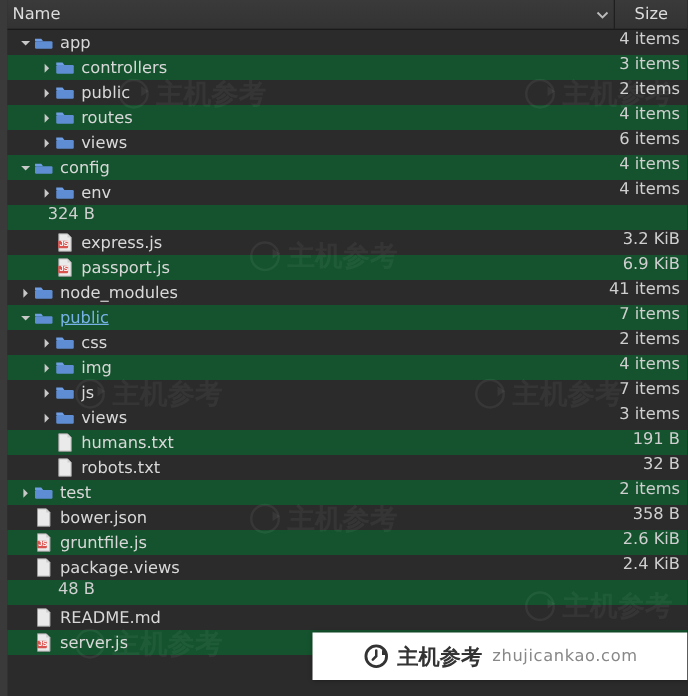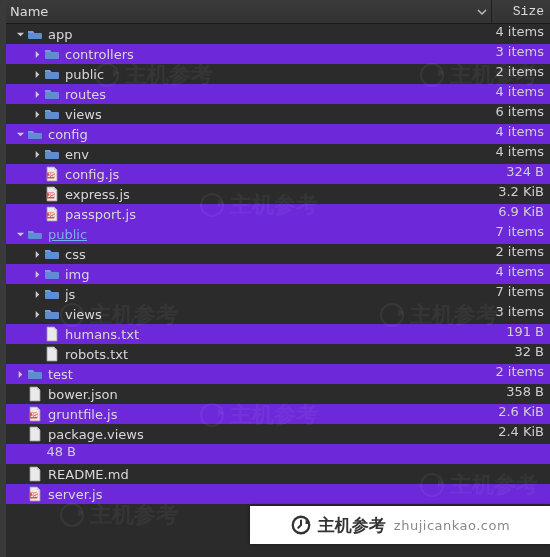--- a/index.html
+++ b/index.html
@@ -17,30 +17,30 @@
   }
   .table { position: absolute; left: 6px; right: 0; top: 0; bottom: 0; }
   .header {
     display: flex; align-items: center;
     height: 24px;
     background: linear-gradient(#3a3a3a, #333333);
     border-bottom: 1px solid #1a1a1a;
     color: #dcdcdc;
   }
   .col-name { flex: 1 1 auto; display: flex; align-items: center; padding-left: 4px; }
-  .col-size { width: 58px; padding-left: 6px; padding-right: 6px; text-align: right; font-family: Liberation Mono, monospace; }
+  .col-size { width: 58px; padding-left: 6px; padding-right: 6px; text-align: center; }
   .header .col-sep { width: 1px; height: 100%; background: #1f1f1f; }
   .sort-arrow { margin-right: 4px; margin-left: auto; display: inline-flex; }
   .rows { position: absolute; top: 24px; left: 0; right: 0; bottom: 0; }
   .row {
     display: flex; height: 20px;
     padding-right: 6px;
   }
   .row-even { background: #2b2b2b; }
-  .row-odd  { background: #6d28d9; }
+  .row-odd  { background: #14532d; }
   .cell-name { flex: 1; display: flex; align-items: center; min-width: 0; height: 100%; }
   .cell-size { width: 70px; text-align: right; white-space: nowrap; color: #cfcfcf; }
   .indent  { flex: 0 0 auto; }
   .twisty  { flex: 0 0 12px; width: 12px; height: 12px; display: inline-flex; align-items: center; justify-content: center; }
   .icon    { flex: 0 0 18px; width: 18px; height: 16px; display: inline-flex; align-items: center; justify-content: center; margin-right: 4px; }
   .label   { white-space: nowrap; overflow: hidden; text-overflow: ellipsis; }
   .label-link { color: #77b2e6; text-decoration: underline; }
 
   
   svg { display: block; }
@@ -214,66 +214,71 @@
             <svg width="16" height="14" viewBox="0 0 16 14">
     <path class="folder-tab" d="M1 3 h5 l1.5 2 H1 Z"></path>
     <rect class="folder-body" x="1" y="5" width="14" height="7" rx="1"></rect>
   </svg>
           </span>
           <span class="label">env</span>
         </div>
         <div class="cell-size">4 items</div>
       </div>
       <div class="row row-odd">
+        <div class="cell-size">324 B</div>
+      </div>
+      <div class="row row-even">
         <div class="cell-name">
           <span class="indent" style="width: 25px;"></span>
           <span class="twisty"></span>
           <span class="icon">
             <svg width="14" height="16" viewBox="0 0 14 16">
     <path class="file-body" d="M2 1 H9 L12 4 V15 H2 Z" stroke-width="0.8"></path>
     <path class="file-fold" d="M9 1 L9 4 L12 4 Z"></path>
     <rect class="file-js-badge" x="1.5" y="6.5" width="8" height="6" rx="1"></rect>
               <text class="file-js-text" x="2.5" y="11.2">JS</text>
   </svg>
           </span>
-          <span class="label">config.js</span>
-        </div>
-        <div class="cell-size">324 B</div>
-      </div>
-      <div class="row row-even">
+          <span class="label">express.js</span>
+        </div>
+        <div class="cell-size">3.2 KiB</div>
+      </div>
+      <div class="row row-odd">
         <div class="cell-name">
           <span class="indent" style="width: 25px;"></span>
           <span class="twisty"></span>
           <span class="icon">
             <svg width="14" height="16" viewBox="0 0 14 16">
     <path class="file-body" d="M2 1 H9 L12 4 V15 H2 Z" stroke-width="0.8"></path>
     <path class="file-fold" d="M9 1 L9 4 L12 4 Z"></path>
     <rect class="file-js-badge" x="1.5" y="6.5" width="8" height="6" rx="1"></rect>
               <text class="file-js-text" x="2.5" y="11.2">JS</text>
   </svg>
           </span>
-          <span class="label">express.js</span>
-        </div>
-        <div class="cell-size">3.2 KiB</div>
-      </div>
-      <div class="row row-odd">
-        <div class="cell-name">
-          <span class="indent" style="width: 25px;"></span>
-          <span class="twisty"></span>
-          <span class="icon">
-            <svg width="14" height="16" viewBox="0 0 14 16">
-    <path class="file-body" d="M2 1 H9 L12 4 V15 H2 Z" stroke-width="0.8"></path>
-    <path class="file-fold" d="M9 1 L9 4 L12 4 Z"></path>
-    <rect class="file-js-badge" x="1.5" y="6.5" width="8" height="6" rx="1"></rect>
-              <text class="file-js-text" x="2.5" y="11.2">JS</text>
-  </svg>
-          </span>
           <span class="label">passport.js</span>
         </div>
         <div class="cell-size">6.9 KiB</div>
+      </div>
+      <div class="row row-even">
+        <div class="cell-name">
+          <span class="indent" style="width: 8px;"></span>
+          <span class="twisty">
+            <svg width="9" height="9" viewBox="0 0 10 10">
+              <path d="M3 1 L7 5 L3 9 Z" fill="#c8c8c8"></path>
+            </svg>
+          </span>
+          <span class="icon">
+            <svg width="16" height="14" viewBox="0 0 16 14">
+    <path class="folder-tab" d="M1 3 h5 l1.5 2 H1 Z"></path>
+    <rect class="folder-body" x="1" y="5" width="14" height="7" rx="1"></rect>
+  </svg>
+          </span>
+          <span class="label">node_modules</span>
+        </div>
+        <div class="cell-size">41 items</div>
       </div>
       <div class="row row-odd">
         <div class="cell-name">
           <span class="indent" style="width: 8px;"></span>
           <span class="twisty">
             <svg width="9" height="9" viewBox="0 0 10 10">
               <path d="M1 3 L5 7 L9 3 Z" fill="#c8c8c8"></path>
             </svg>
           </span>
           <span class="icon">

